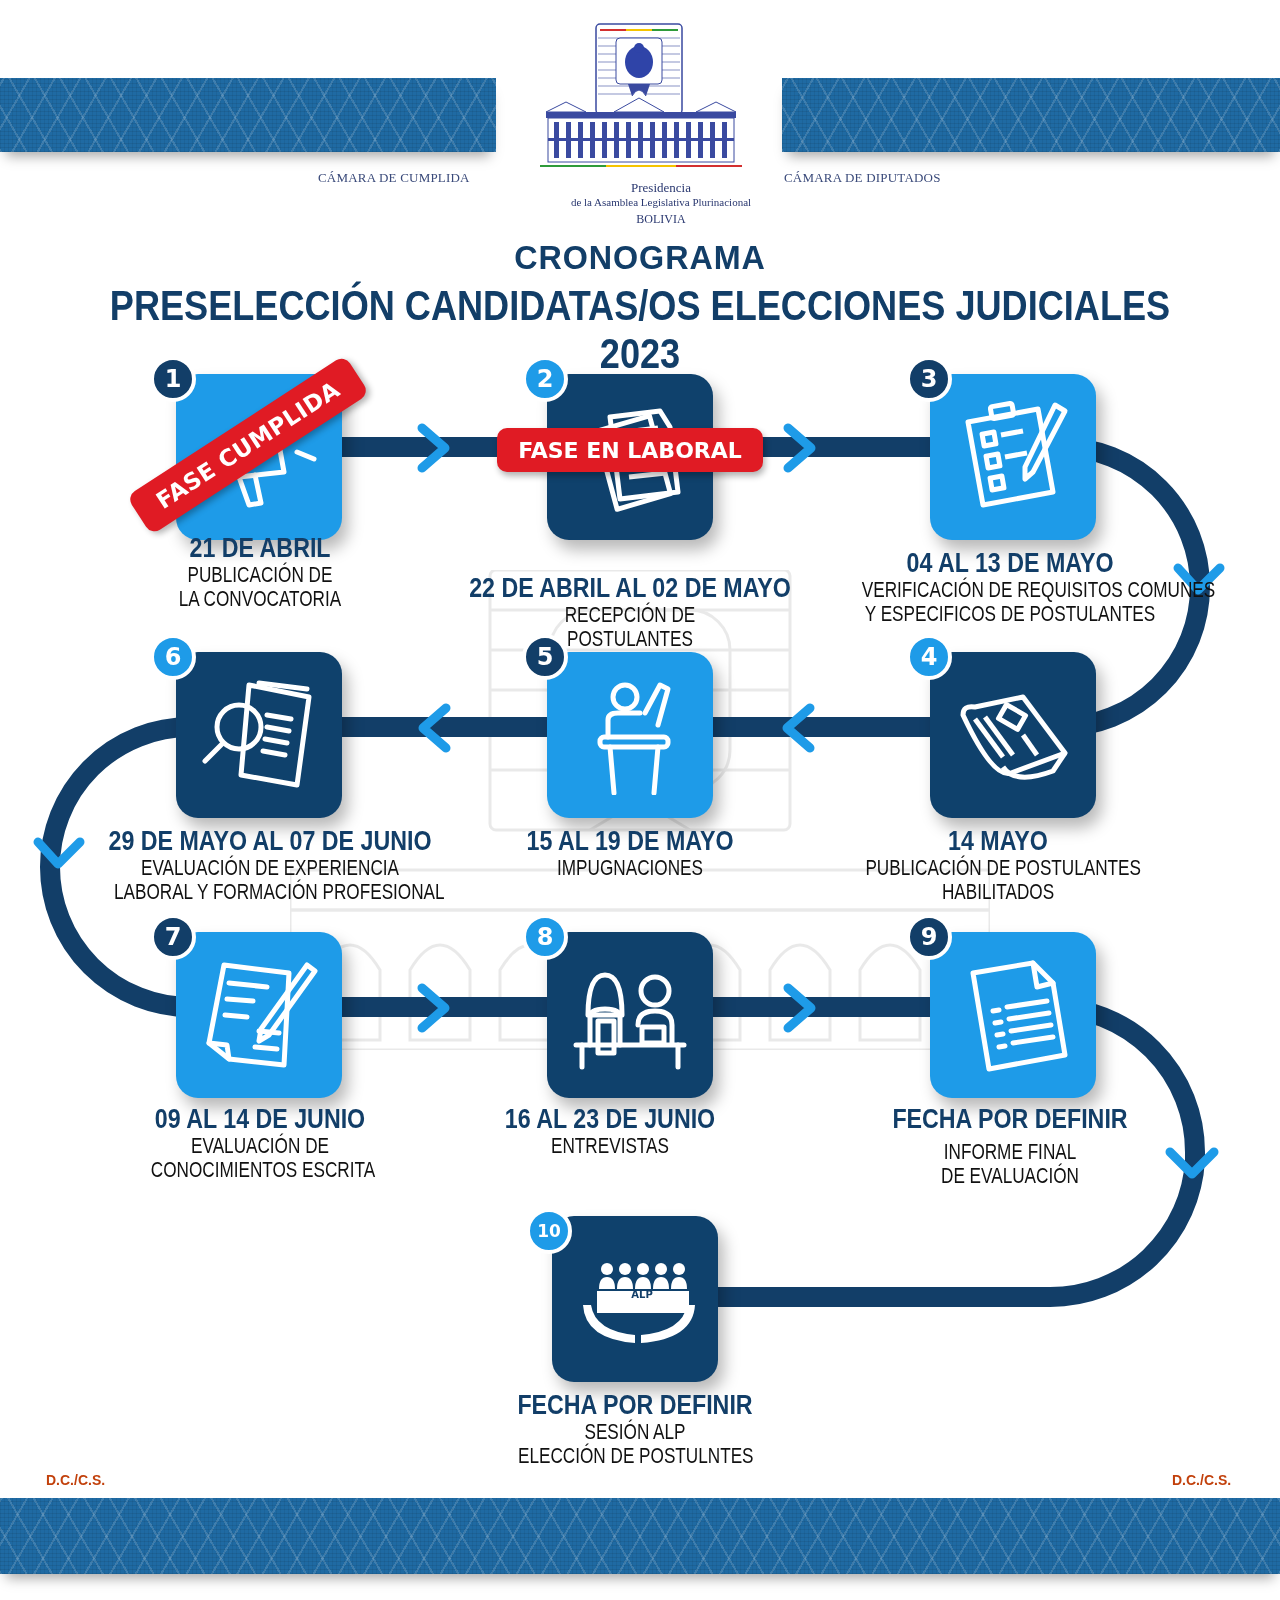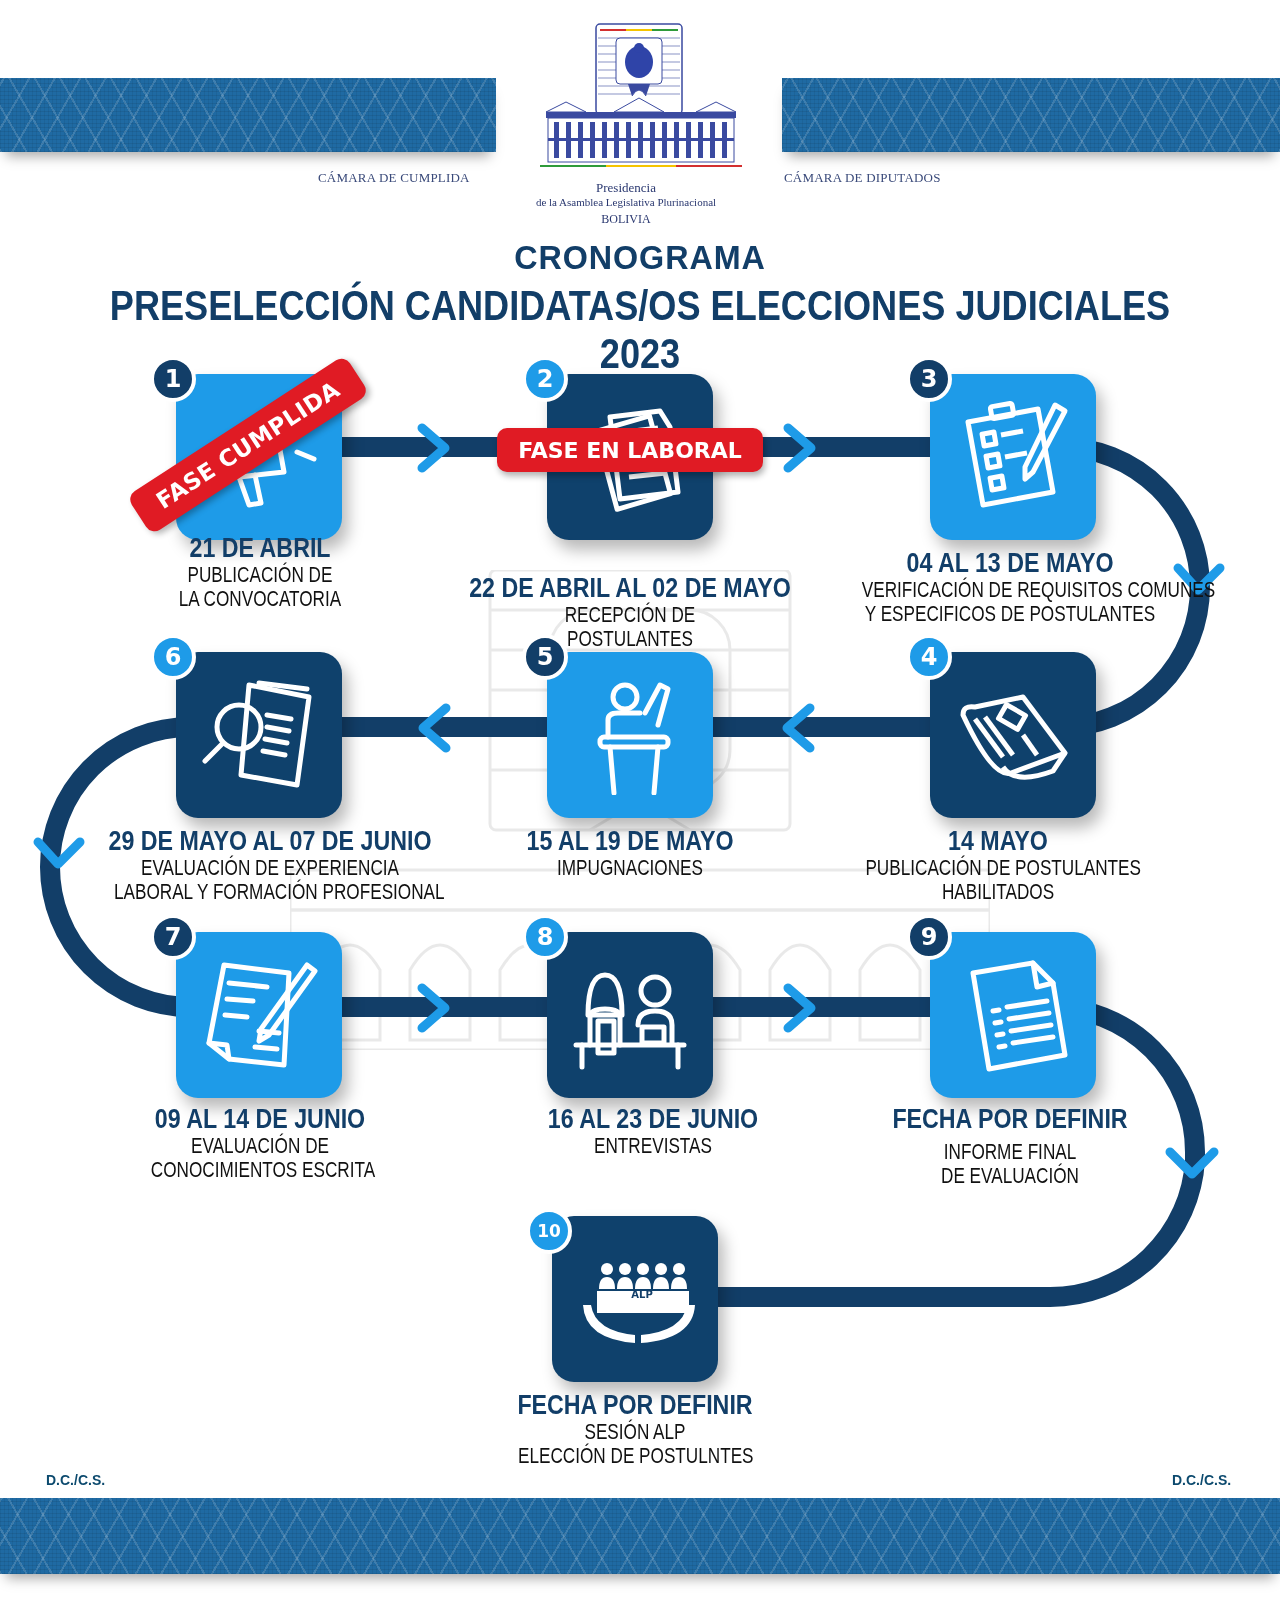--- a/index.html
+++ b/index.html
@@ -18,21 +18,21 @@
   }
   .band-left { left: 0; top: 78px; width: 496px; }
   .band-right { left: 782px; top: 78px; width: 498px; }
   .band-bottom { left: 0; top: 1498px; width: 1280px; height: 76px; }
 
   .chamber { position: absolute; top: 170px; font-family: "Liberation Serif", serif; font-size: 13px; color: #3a4a7a; letter-spacing: 0.2px; }
   .chamber-left { left: 318px; }
   .chamber-right { left: 784px; }
 
   .logo { position: absolute; left: 536px; top: 22px; width: 210px; height: 150px; }
-  .logo-caption { position: absolute; left: 485px; width: 282px; text-align: center; font-family: "Liberation Serif", serif; color: #2a3870; }
+  .logo-caption { position: absolute; left: 520px; width: 282px; text-align: center; font-family: "Liberation Serif", serif; color: #2a3870; }
   .cap1 { top: 180px; font-size: 13px; }
   .cap2 { top: 196px; font-size: 11px; }
   .cap3 { top: 212px; font-size: 12px; }
 
   .title1 { position: absolute; top: 238px; left: 0; width: 1280px; text-align: center; font-family: "Liberation Sans", sans-serif; font-weight: 700; font-size: 34px; color: #123e68; letter-spacing: 1px; transform: scaleX(0.95); }
   .title2 { position: absolute; top: 282px; left: 0; width: 1280px; text-align: center; font-family: "Liberation Sans", sans-serif; font-weight: 700; font-size: 42px; color: #123e68; letter-spacing: 0px; transform: scaleX(0.86); }
 
   .path-svg { position: absolute; left: 0; top: 0; width: 1280px; height: 1600px; }
   .watermark { position: absolute; left: 290px; top: 570px; width: 700px; height: 480px; opacity: 0.14; }
 
@@ -46,21 +46,21 @@
   .num.light { background: #1e9be8; }
   .num.sm { font-size: 17px; }
 
   .caption { position: absolute; text-align: center; }
   .caption .date { font-family: "Liberation Sans", sans-serif; font-weight: 700; font-size: 27px; color: #123e68; transform: scaleX(0.86); white-space: nowrap; line-height: 30px; }
   .caption .desc { font-family: "Liberation Sans", sans-serif; font-size: 22px; color: #111111; transform: scaleX(0.78); white-space: nowrap; line-height: 24px; }
 
   .badge-done { position: absolute; left: 118px; top: 422px; width: 260px; height: 46px; background: #e01b24; border-radius: 10px; transform: rotate(-33deg); color: #ffffff; font-family: "DejaVu Sans", sans-serif; font-weight: 700; font-size: 23px; display: flex; align-items: center; justify-content: center; box-shadow: 2px 4px 6px rgba(0,0,0,0.3); letter-spacing: 0.5px; }
   .badge-progress { position: absolute; left: 497px; top: 428px; width: 266px; height: 44px; background: #e01b24; border-radius: 10px; color: #ffffff; font-family: "DejaVu Sans", sans-serif; font-weight: 700; font-size: 22px; display: flex; align-items: center; justify-content: center; box-shadow: 2px 4px 6px rgba(0,0,0,0.3); }
 
-  .credit { position: absolute; top: 1472px; font-family: "Liberation Sans", sans-serif; font-weight: 700; font-size: 14px; color: #0c4a6e; }
+  .credit { position: absolute; top: 1472px; font-family: "Liberation Sans", sans-serif; font-weight: 700; font-size: 14px; color: #c2410c; }
   .credit-left { left: 46px; }
   .credit-right { left: 1172px; }
 </style>
 </head>
 <body>
 
 <div class="band band-left"></div>
 <div class="band band-right"></div>
 <div class="band band-bottom"></div>
 
@@ -286,21 +286,21 @@
     <rect x="28" y="66" width="16" height="32"></rect>
     <circle cx="85" cy="36" r="14"></circle>
       <path d="M68 70 Q68 56 85 56 Q102 56 102 70 L102 88"></path>
     <rect x="72" y="72" width="22" height="16"></rect>
     <line x1="6" y1="90" x2="114" y2="90"></line>
       <line x1="12" y1="90" x2="12" y2="112"></line>
       <line x1="108" y1="90" x2="108" y2="112"></line>
   </svg>
 </div>
 <div class="num light" style="left:522px;top:914px;">8</div>
-<div class="caption" style="left:503px;top:1104px;width:300px;">
+<div class="caption" style="left:460px;top:1104px;width:300px;">
   <div class="date">16 AL 23 DE JUNIO</div>
   <div class="desc">ENTREVISTAS</div>
 </div>
 
 <div class="step light" style="left:930px;top:932px;">
   <svg class="icon" viewBox="0 0 120 120" fill="none" stroke="#fff" stroke-width="5" stroke-linecap="round" stroke-linejoin="round">
     <path d="M20 18 L80 8 L100 28 L112 100 L36 114 Z"></path>
       <path d="M80 8 L84 32 L100 28"></path>
     <line x1="40" y1="56" x2="46" y2="55"></line>
       <line x1="54" y1="52" x2="94" y2="46"></line>

